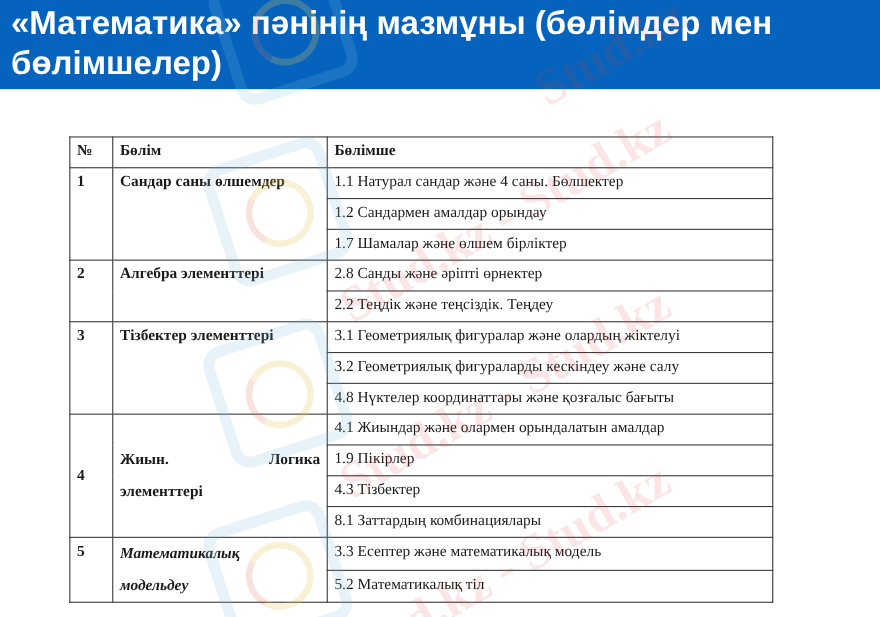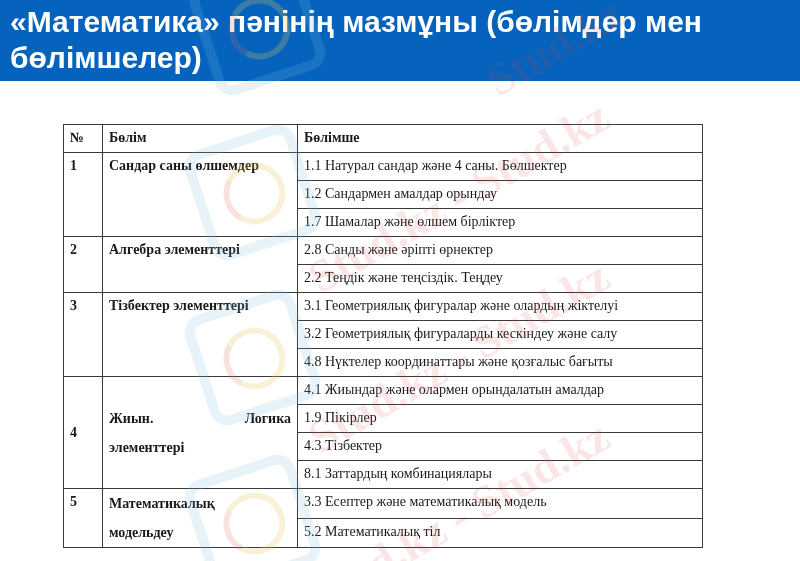--- a/index.html
+++ b/index.html
@@ -129,21 +129,21 @@
     </tr>
     <tr>
       <td>4.3 Тізбектер</td>
     </tr>
     <tr>
       <td>8.1 Заттардың комбинациялары</td>
     </tr>
 
     <tr>
       <td class="col-no" rowspan="2">5</td>
-      <td class="col-sec" rowspan="2" style="line-height:29px;">
+      <td class="col-sec" rowspan="2" style="line-height:29px;font-style:italic;">
         <div>Математикалық</div>
         <div>модельдеу</div>
       </td>
       <td>3.3 Есептер және математикалық модель</td>
     </tr>
     <tr>
       <td>5.2 Математикалық тіл</td>
     </tr>
   </tbody>
 </table>

